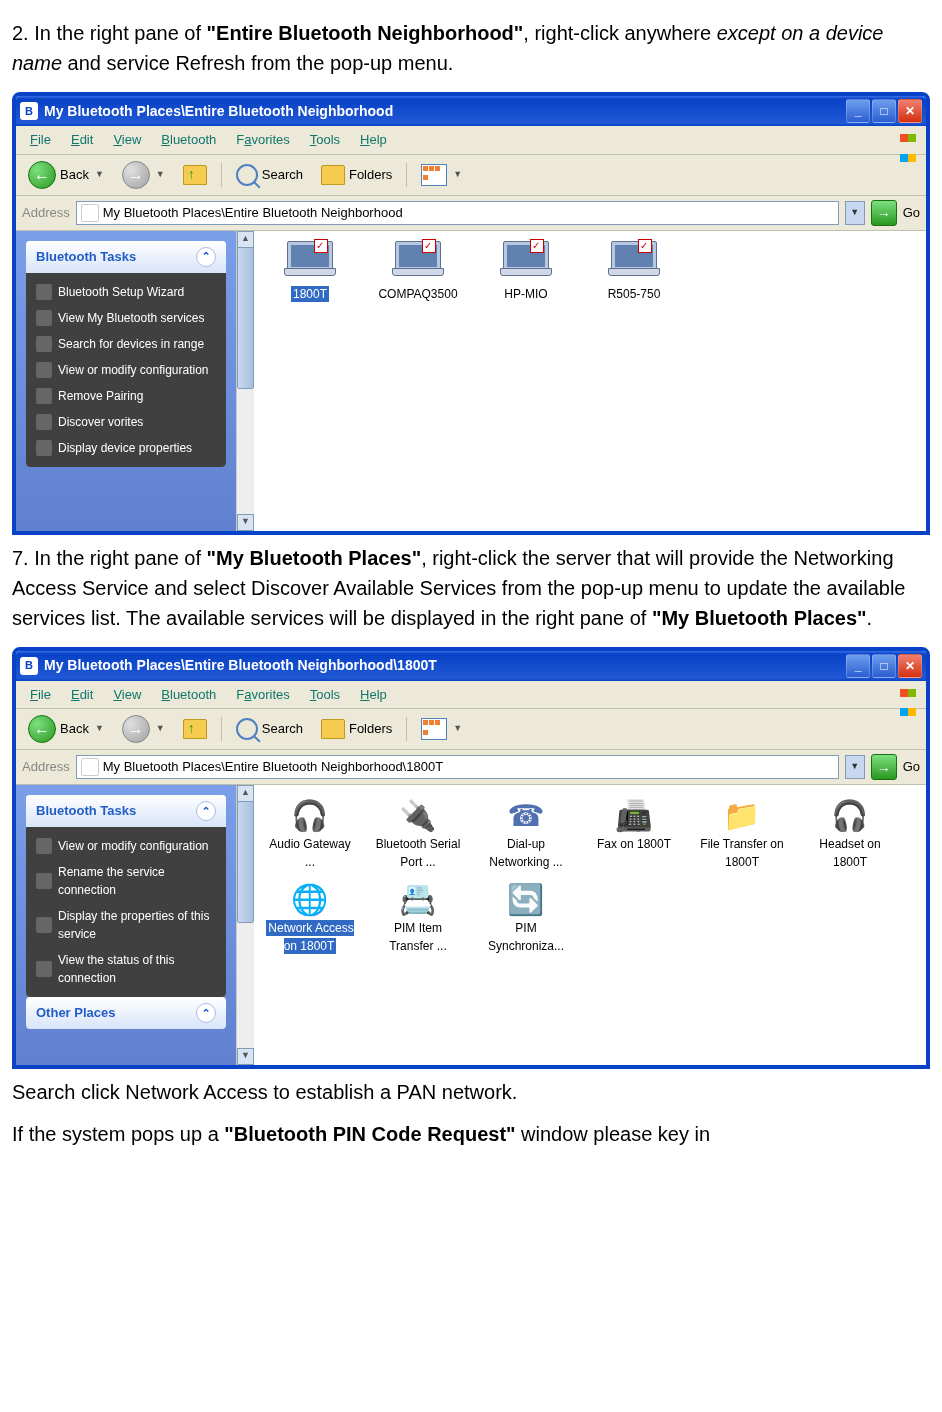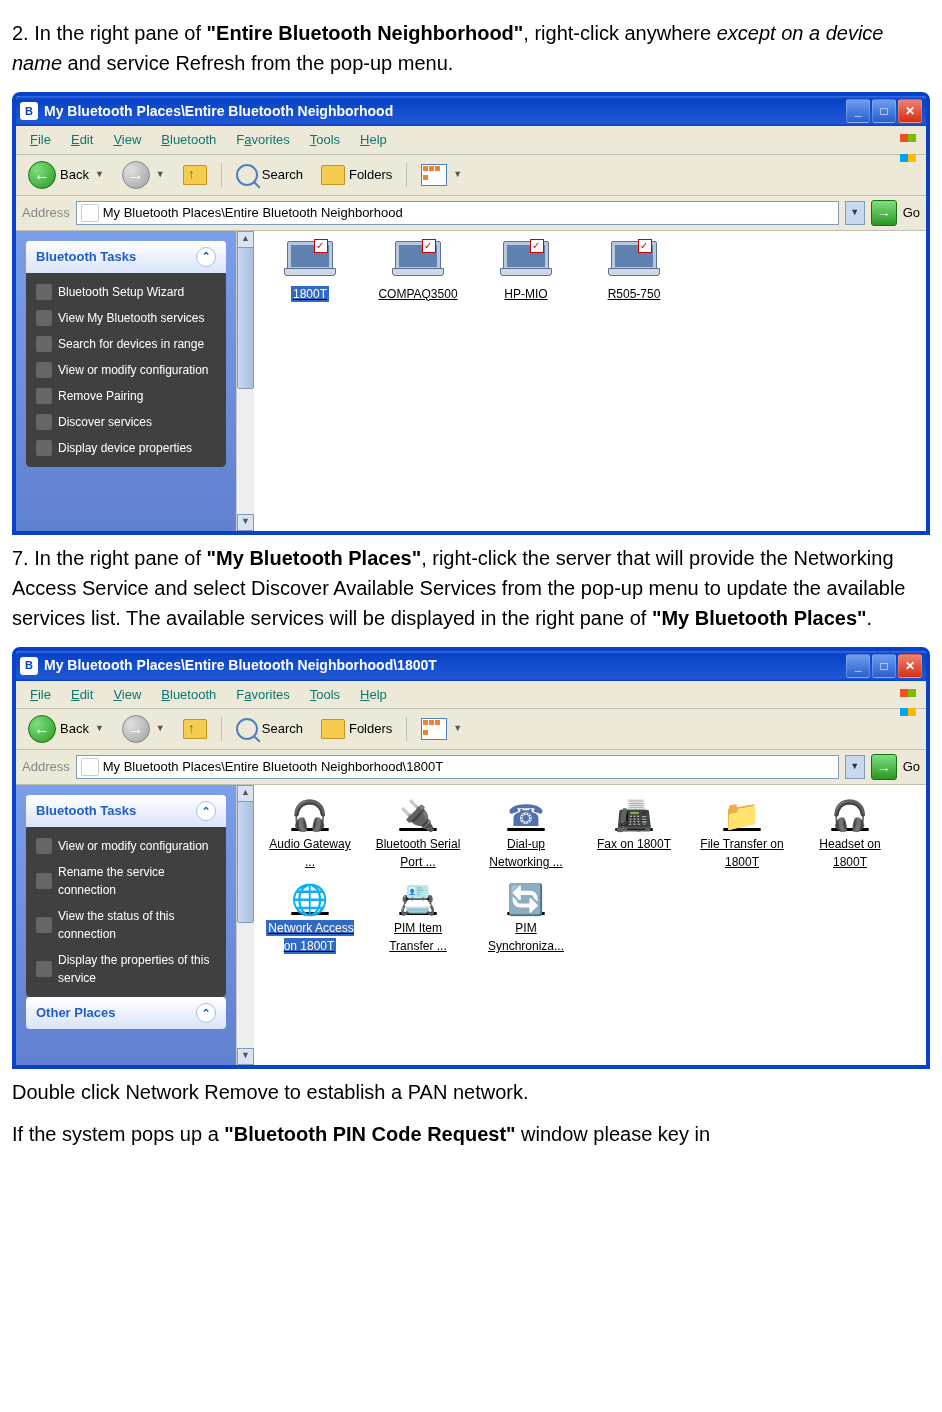--- a/index.html
+++ b/index.html
@@ -43,21 +43,21 @@
 .scrollbar .thumb { position: absolute; top: 16px; width: 15px; left: 0; background: linear-gradient(to right, #c8d8f0, #a8c0e0); border: 1px solid #7f9db9; border-radius: 2px; }
 .scrollbar .arr { position: absolute; width: 15px; height: 15px; left: 0; background: #d8e4f4; border: 1px solid #7f9db9; font-size: 9px; text-align: center; line-height: 13px; color: #555; }
 .sidepanel { width: 200px; background: linear-gradient(to bottom, #7a9ee8, #6080d0); padding: 10px; }
 .task-box { background: #eef3fd; border-radius: 4px; overflow: hidden; }
 .task-header { background: linear-gradient(to bottom, #fff, #d8e4f8); padding: 6px 10px; font-weight: bold; color: #215dc6; font-size: 13px; display: flex; justify-content: space-between; align-items: center; }
 .task-header .collapse { width: 18px; height: 18px; border-radius: 50%; background: #fff; border: 1px solid #a8bde4; color: #215dc6; font-size: 11px; display: flex; align-items: center; justify-content: center; }
 .task-list { padding: 6px 2px; background: #404040; }
 .task-item { display: flex; align-items: center; gap: 6px; padding: 4px 8px; color: #fff; font-size: 12px; cursor: pointer; }
 .task-item .ti-icon { width: 16px; height: 16px; background: #fff3; border-radius: 2px; flex-shrink: 0; }
 .icons-area { flex: 1; padding: 10px; display: flex; flex-wrap: wrap; align-content: flex-start; gap: 8px 16px; }
-.dev-item { width: 92px; text-align: center; font-size: 12px; text-decoration: underline; }
+.dev-item { width: 92px; text-align: center; font-size: 12px; }
 .dev-item .big-icon { width: 48px; height: 40px; margin: 0 auto 4px; position: relative; }
 .dev-item .lbl { white-space: normal; }
 .dev-item.sel .lbl { background: #316ac5; color: #fff; padding: 1px 2px; }
 .laptop-sh { width: 44px; height: 28px; background: #b8c8e0; border: 1px solid #607090; border-radius: 2px; position: relative; margin: 0 auto; }
 .laptop-sh::before { content: ""; position: absolute; top: 3px; left: 3px; right: 3px; bottom: 3px; background: #6080b0; }
 .laptop-sh::after { content: ""; position: absolute; bottom: -6px; left: -4px; right: -4px; height: 6px; background: #d0d8e8; border: 1px solid #607090; border-radius: 0 0 3px 3px; }
 .check-badge { position: absolute; top: -2px; right: 6px; width: 12px; height: 12px; background: #fff; border: 1px solid #c00; }
 .check-badge::after { content: "✓"; color: #c00; font-size: 10px; position: absolute; top: -2px; left: 1px; }
 .svc-icon { width: 44px; height: 40px; margin: 0 auto; display: flex; align-items: center; justify-content: center; font-size: 30px; }
 .svc-head { color: #888; } .svc-serial { color: #4060a0; } .svc-dial { color: #5070b0; }
@@ -161,21 +161,21 @@
           <div class="task-item">
               <span class="ti-icon"></span>
               <span>View or modify configuration</span>
             </div>
           <div class="task-item">
               <span class="ti-icon"></span>
               <span>Remove Pairing</span>
             </div>
           <div class="task-item">
               <span class="ti-icon"></span>
-              <span>Discover services</span>
+              <span>Discover vorites</span>
             </div>
           <div class="task-item">
               <span class="ti-icon"></span>
               <span>Display device properties</span>
             </div>
         </div>
       </div>
     </div>
     <div class="scrollbar">
         <div class="arr" style="top:0">▲</div>
@@ -284,25 +284,25 @@
           <div class="task-item">
               <span class="ti-icon"></span>
               <span>View or modify configuration</span>
             </div>
           <div class="task-item">
               <span class="ti-icon"></span>
               <span>Rename the service connection</span>
             </div>
           <div class="task-item">
               <span class="ti-icon"></span>
+              <span>Display the properties of this service</span>
+            </div>
+          <div class="task-item">
+              <span class="ti-icon"></span>
               <span>View the status of this connection</span>
-            </div>
-          <div class="task-item">
-              <span class="ti-icon"></span>
-              <span>Display the properties of this service</span>
             </div>
         </div>
       </div>
       <div class="task-box">
         <div class="task-header">
             <span>Other Places</span>
             <span class="collapse">⌃</span>
           </div>
       </div>
     </div>
@@ -318,16 +318,16 @@
       <div class="dev-item"><div class="svc-icon svc-fax">📠</div><span class="lbl">Fax on 1800T</span></div>
       <div class="dev-item"><div class="svc-icon svc-file">📁</div><span class="lbl">File Transfer on 1800T</span></div>
       <div class="dev-item"><div class="svc-icon svc-headset">🎧</div><span class="lbl">Headset on 1800T</span></div>
       <div class="dev-item sel"><div class="svc-icon svc-net">🌐</div><span class="lbl">Network Access on 1800T</span></div>
       <div class="dev-item"><div class="svc-icon svc-pim">📇</div><span class="lbl">PIM Item Transfer ...</span></div>
       <div class="dev-item"><div class="svc-icon svc-sync">🔄</div><span class="lbl">PIM Synchroniza...</span></div>
     </div>
   </div>
 </div>
 
-<p class="p" style="margin-bottom:2px">Double click Network Remove to establish a PAN network.</p>
+<p class="p" style="margin-bottom:2px">Search click Network Access to establish a PAN network.</p>
 <p class="p" style="margin-top:12px">
   <span>If the system pops up a </span><span class="bold">"Bluetooth PIN Code Request"</span><span> window please key in</span>
 </p>
 
 </body></html>

